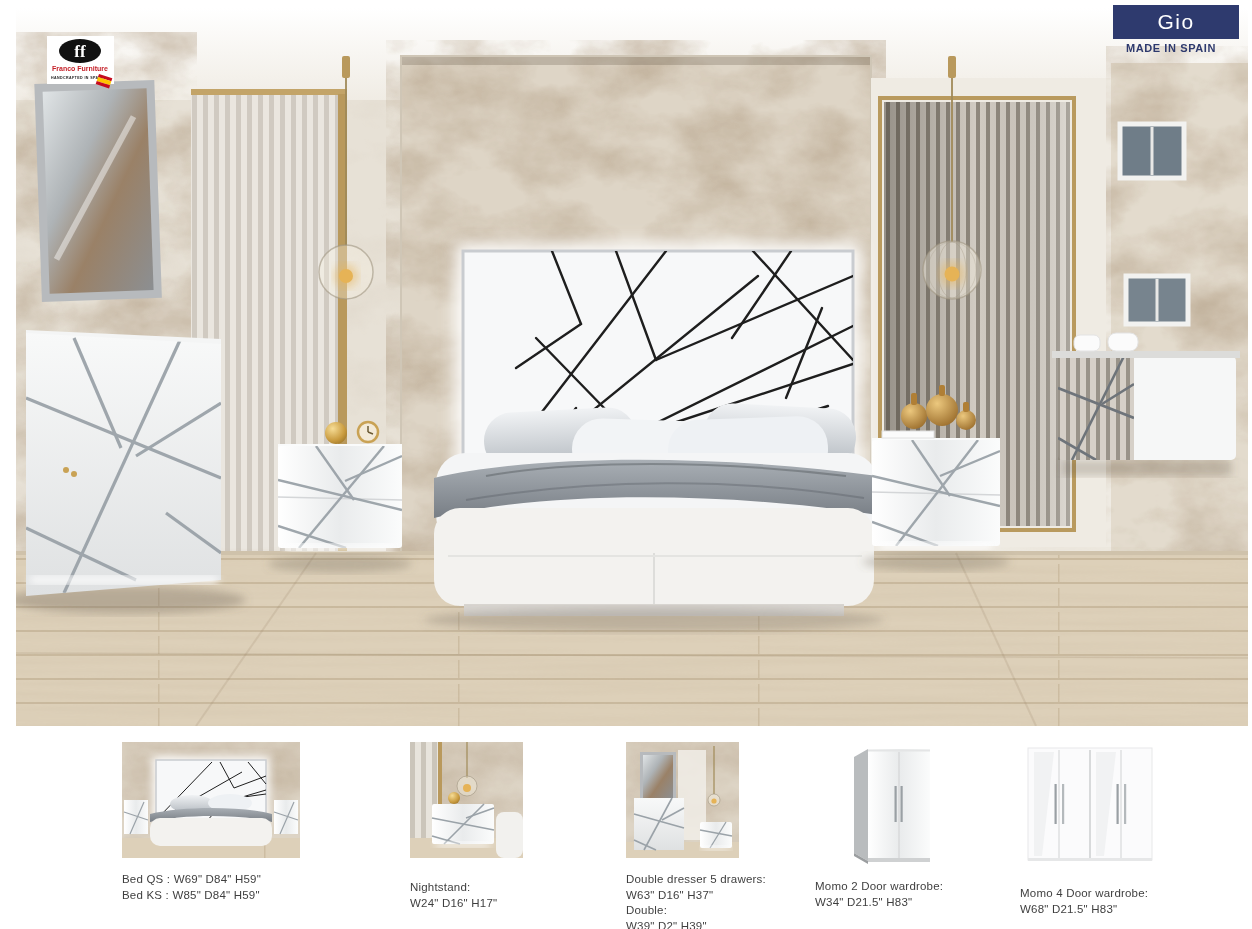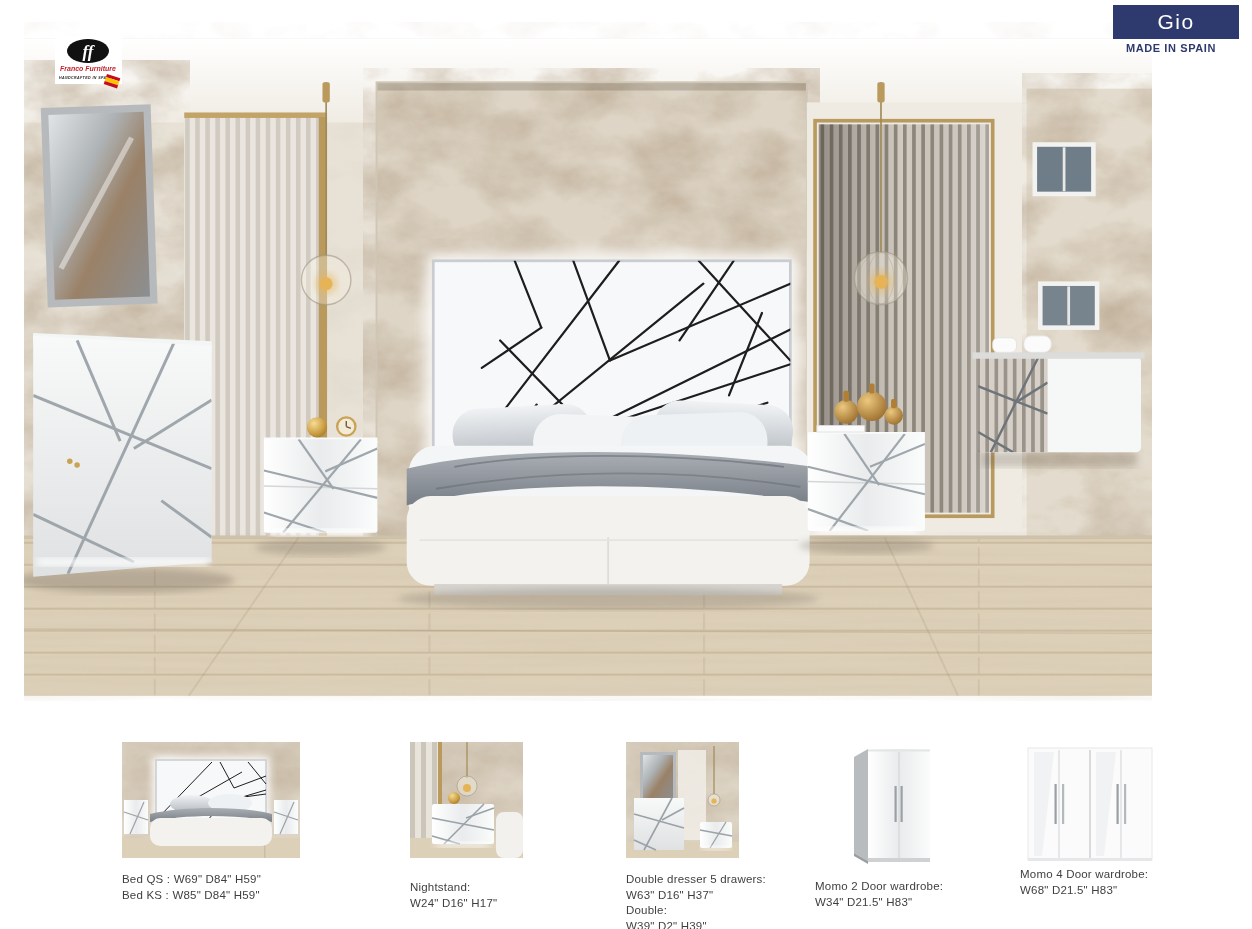--- a/index.html
+++ b/index.html
@@ -1,42 +1,42 @@
 <!DOCTYPE html>
 <html><head>
 <meta charset="utf-8">
 <style>
   html,body{margin:0;padding:0;}
   body{
     width:1252px;height:929px;position:relative;overflow:hidden;
     background:#ffffff;
     font-family:"Liberation Sans", sans-serif;
   }
-  .hero{position:absolute;left:24px;top:8px;width:1128px;height:718px;font-style:italic;}
+  .hero{position:absolute;left:16px;top:8px;width:1232px;height:718px;}
   .scene{display:block;width:100%;height:100%;}
   .logo-box{position:absolute;left:39px;top:36px;width:70px;height:58px;}
   .banner{
     position:absolute;left:1090px;top:5px;width:126px;height:34px;
     background:#2e3a6e;display:flex;align-items:center;justify-content:center;
     color:#ffffff;font-size:21px;font-weight:400;letter-spacing:1.5px;margin-left:23px;
   }
   .made-in{
     position:absolute;left:1090px;top:42px;width:126px;text-align:right;
     color:#2e3a6e;font-size:11px;font-weight:bold;letter-spacing:0.6px;
   }
   .product{position:absolute;margin:0;padding:0;}
   .product .thumb{display:block;}
   .product figcaption{
     font-size:11.5px;line-height:1.35;color:#3f3f3f;letter-spacing:0.2px;
   }
   #p1{left:122px;top:742px;} #p1 figcaption{margin-top:14px;}
   #p2{left:410px;top:742px;} #p2 figcaption{margin-top:22px;}
   #p3{left:626px;top:742px;} #p3 figcaption{margin-top:14px;}
   #p4{left:815px;top:740px;} #p4 .thumb{margin-left:23px;} #p4 figcaption{margin-top:14px;}
-  #p5{left:1020px;top:740px;} #p5 figcaption{margin-top:2px;}
+  #p5{left:1020px;top:740px;} #p5 figcaption{margin-top:21px;}
 </style>
 </head>
 <body>
 
 <div class="hero">
 <svg class="scene" viewBox="0 0 1232 718" xmlns="http://www.w3.org/2000/svg">
   <defs>
     <filter id="grungeStrong" x="-3%" y="-3%" width="106%" height="106%">
       <feTurbulence type="fractalNoise" baseFrequency="0.012 0.018" numOctaves="5" seed="8" result="n"></feTurbulence>
       <feColorMatrix in="n" type="matrix" values="0 0 0 0 0.48  0 0 0 0 0.38  0 0 0 0 0.27  0 0 0 1.6 -0.55"></feColorMatrix>

